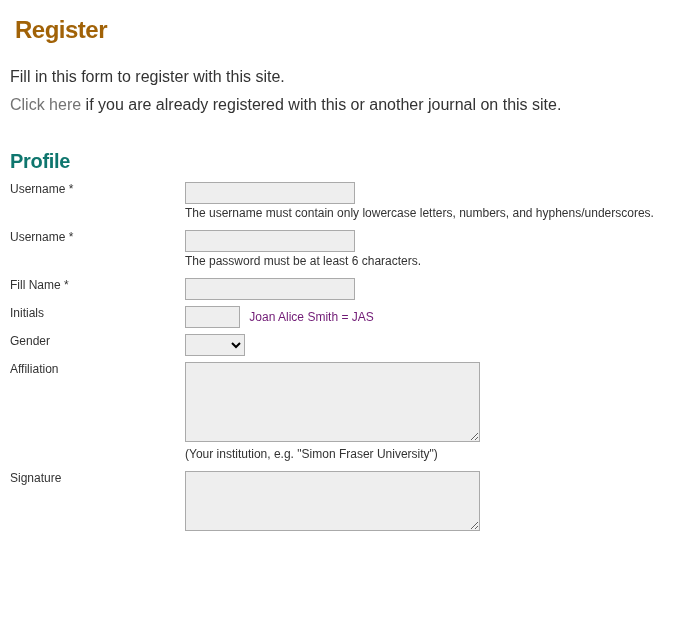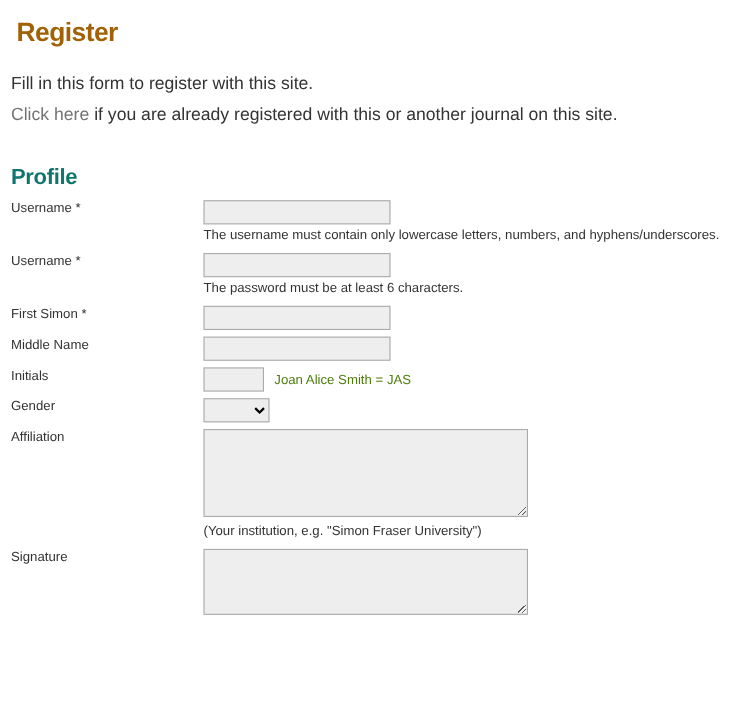--- a/index.html
+++ b/index.html
@@ -80,21 +80,21 @@
     resize: both;
   }
   .hint {
     font-size: 12px;
     color: #333;
     margin: 2px 0 4px 0;
     display: block;
   }
   .inline-hint {
     font-size: 12px;
-    color: #4d7c0f;
+    color: #701a75;
     margin-left: 6px;
   }
 </style>
 </head>
 <body>
 
 <h1 class="page-title">Register</h1>
 
 <p class="intro">Fill in this form to register with this site.</p>
 
@@ -114,27 +114,21 @@
     </td>
   </tr>
   <tr>
     <td class="label-cell">Username *</td>
     <td class="field-cell">
       <input type="password" style="">
       <span class="hint">The password must be at least 6 characters.</span>
     </td>
   </tr>
   <tr>
-    <td class="label-cell">First Simon *</td>
-    <td class="field-cell">
-      <input type="text" style="">
-    </td>
-  </tr>
-  <tr>
-    <td class="label-cell">Middle Name</td>
+    <td class="label-cell">Fill Name *</td>
     <td class="field-cell">
       <input type="text" style="">
     </td>
   </tr>
   <tr>
     <td class="label-cell">Initials</td>
     <td class="field-cell">
       <input type="text" class="short" style="">
       <span class="inline-hint">Joan Alice Smith = JAS</span>
     </td>

